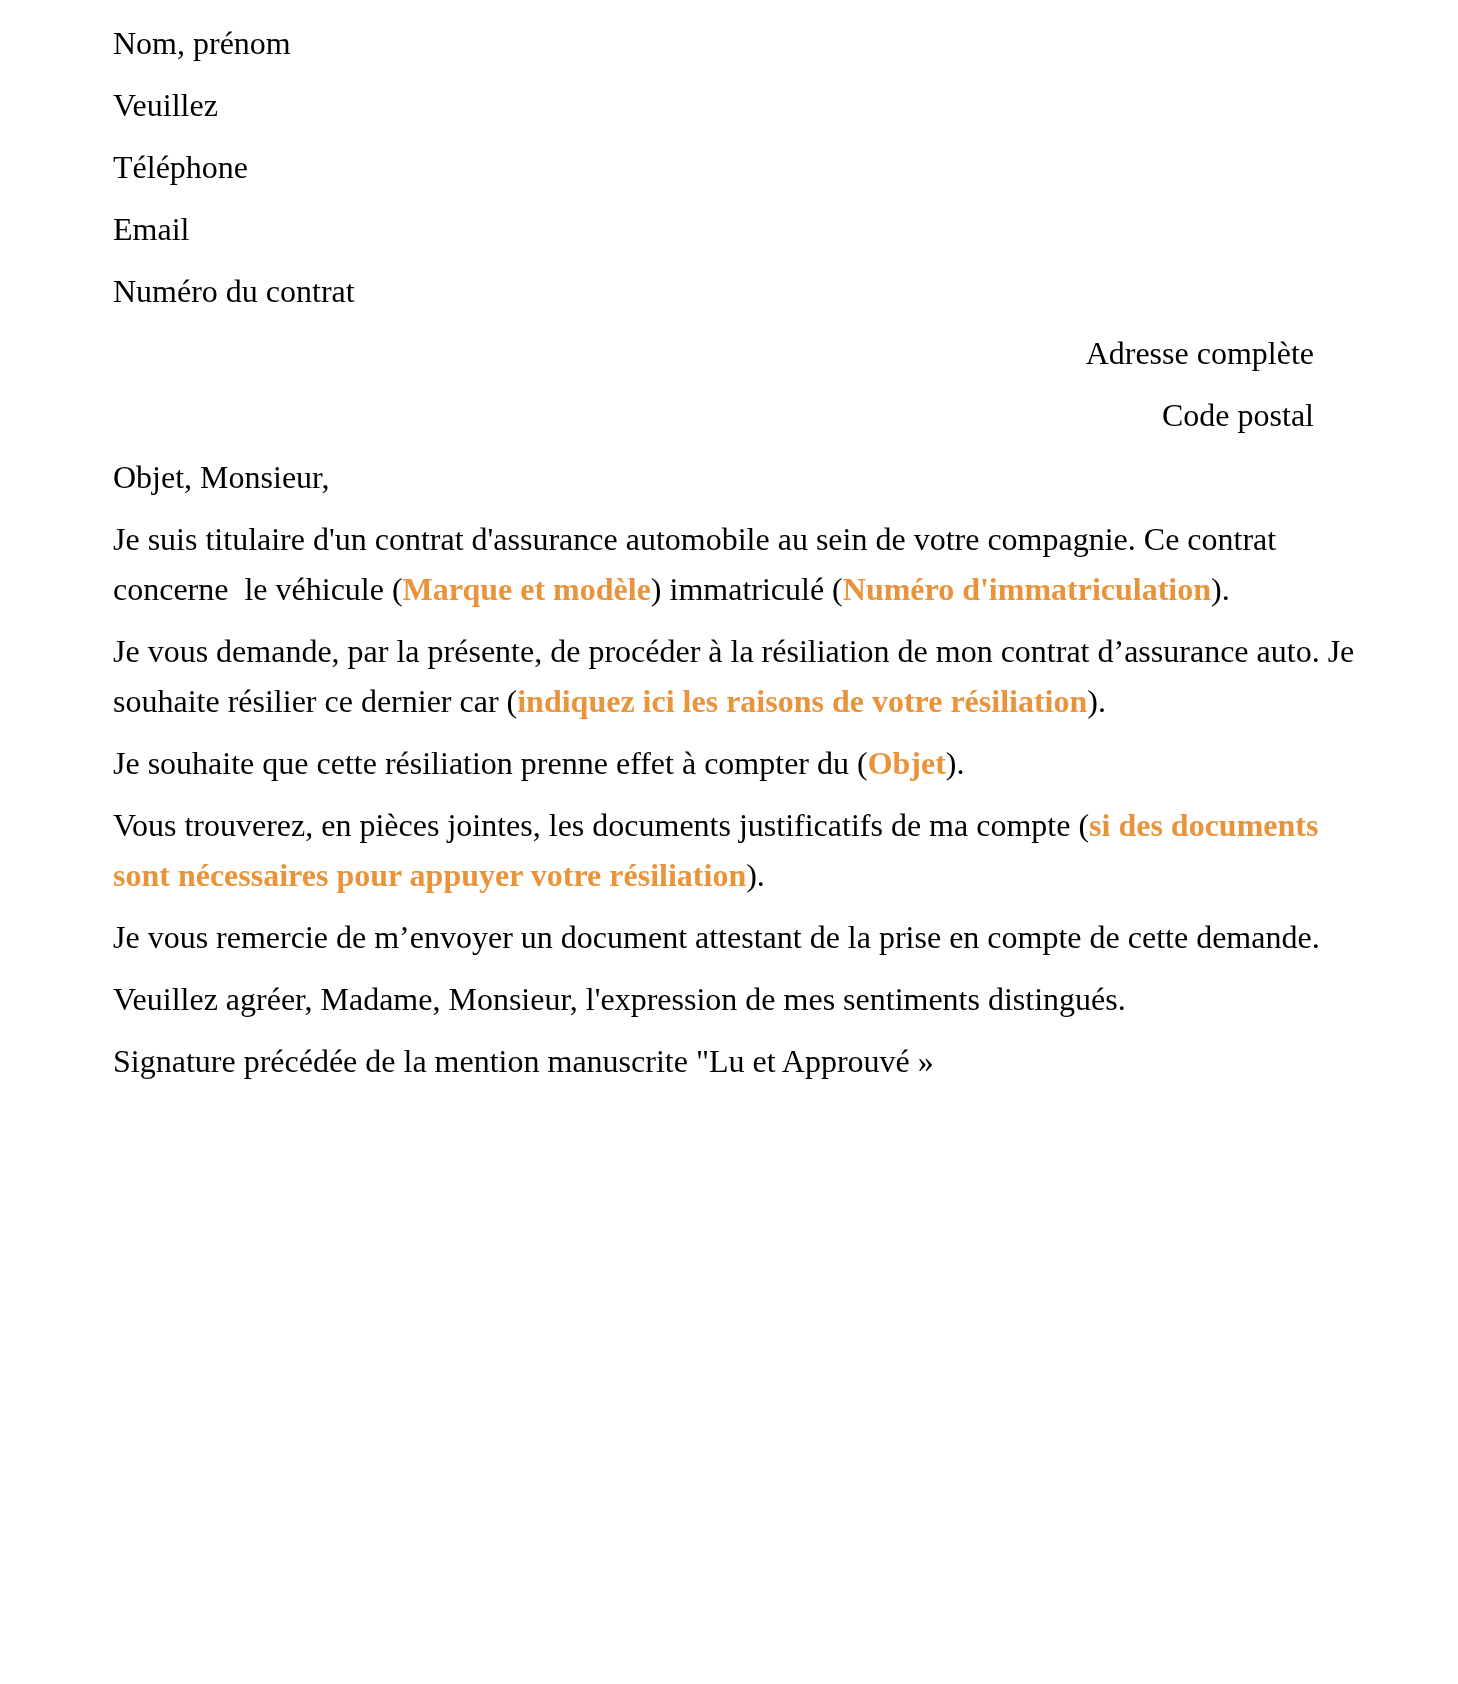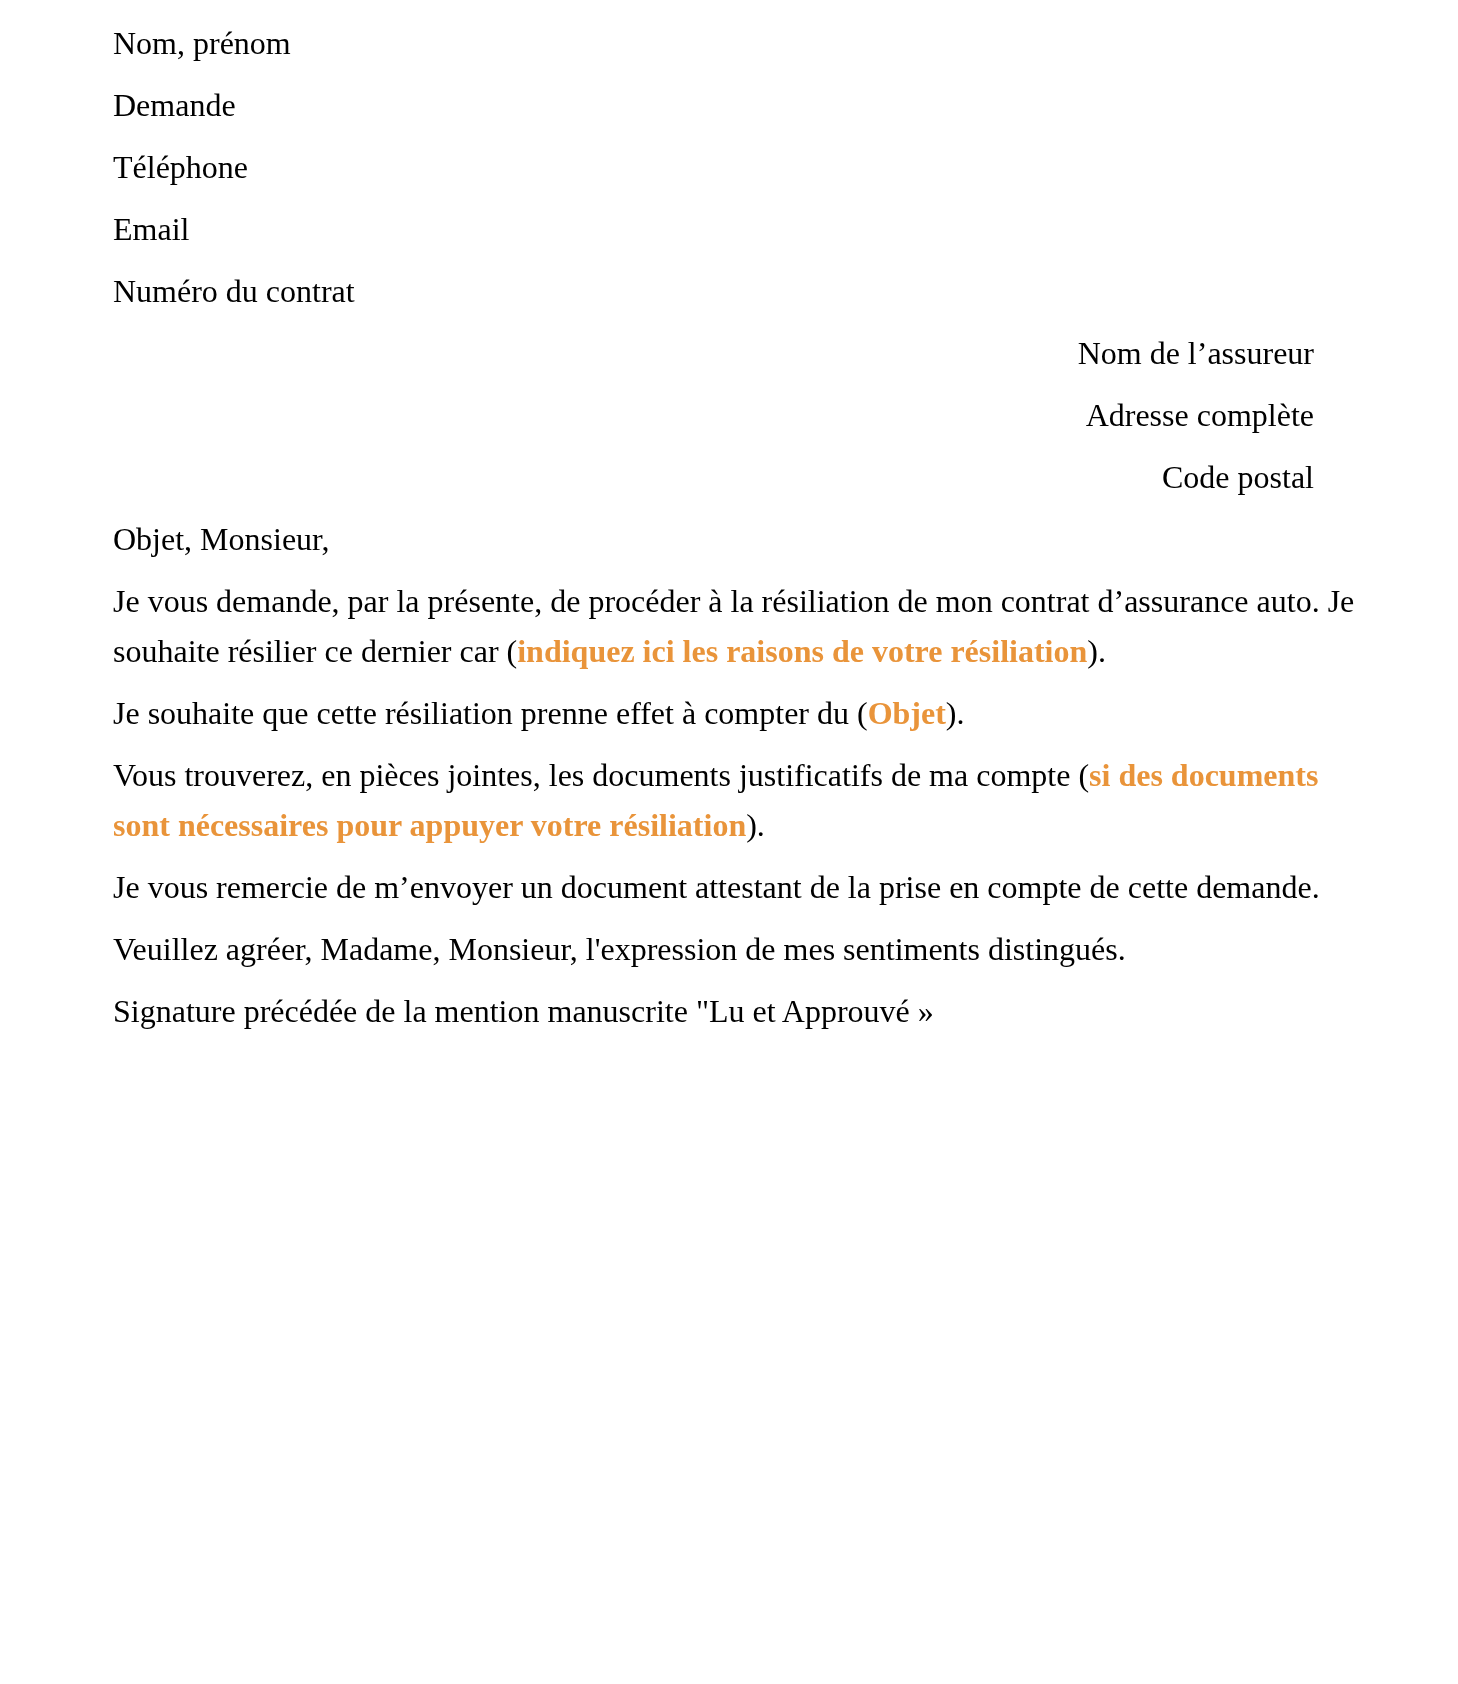--- a/index.html
+++ b/index.html
@@ -36,34 +36,34 @@
     color:var(--hl-color);
     font-weight:bold;
   }
 </style>
 </head>
 <body>
 
 <div class="page">
   <div class="sender-block">
       <p>Nom, prénom</p>
-      <p>Demande</p>
+      <p>Veuillez</p>
       <p>Téléphone</p>
       <p>Email</p>
       <p>Numéro du contrat</p>
     </div>
 
   <div class="recipient-block">
-      <p>Nom de l’assureur</p>
       <p>Adresse complète</p>
       <p>Code postal</p>
     </div>
 
   <div class="letter-body">
       <p><span>Objet, Monsieur,</span></p>
+      <p><span>Je suis titulaire d'un contrat d'assurance automobile au sein de votre compagnie. Ce contrat concerne  le véhicule (</span><span class="hl">Marque et modèle</span><span>) immatriculé (</span><span class="hl">Numéro d'immatriculation</span><span>).</span></p>
       <p><span>Je vous demande, par la présente, de procéder à la résiliation de mon contrat d’assurance auto. Je souhaite résilier ce dernier car (</span><span class="hl">indiquez ici les raisons de votre résiliation</span><span>).</span></p>
       <p><span>Je souhaite que cette résiliation prenne effet à compter du (</span><span class="hl">Objet</span><span>).</span></p>
       <p><span>Vous trouverez, en pièces jointes, les documents justificatifs de ma compte (</span><span class="hl">si des documents sont nécessaires pour appuyer votre résiliation</span><span>).</span></p>
       <p><span>Je vous remercie de m’envoyer un document attestant de la prise en compte de cette demande.</span></p>
       <p><span>Veuillez agréer, Madame, Monsieur, l'expression de mes sentiments distingués.</span></p>
       <p><span>Signature précédée de la mention manuscrite "Lu et Approuvé »</span></p>
     </div>
 </div>
 
 </body></html>

